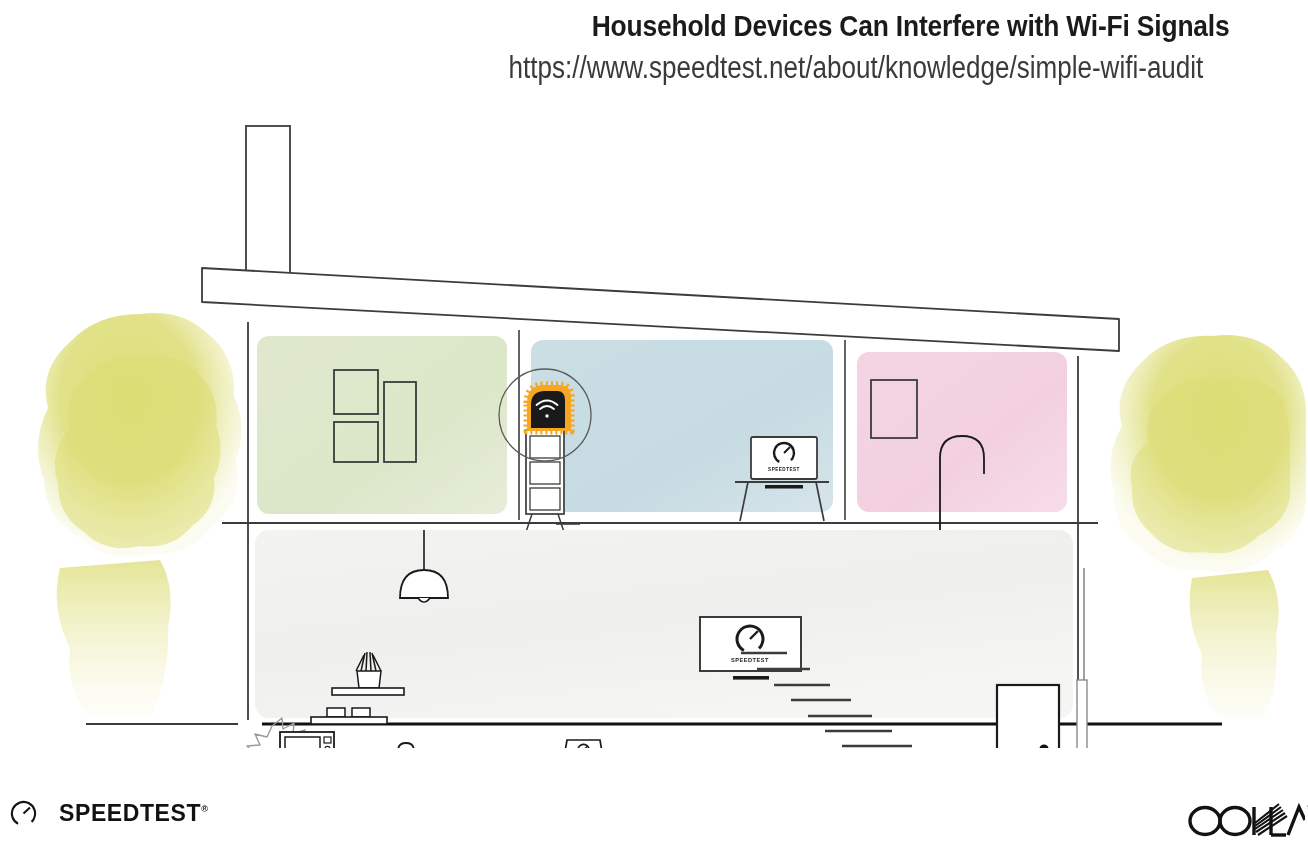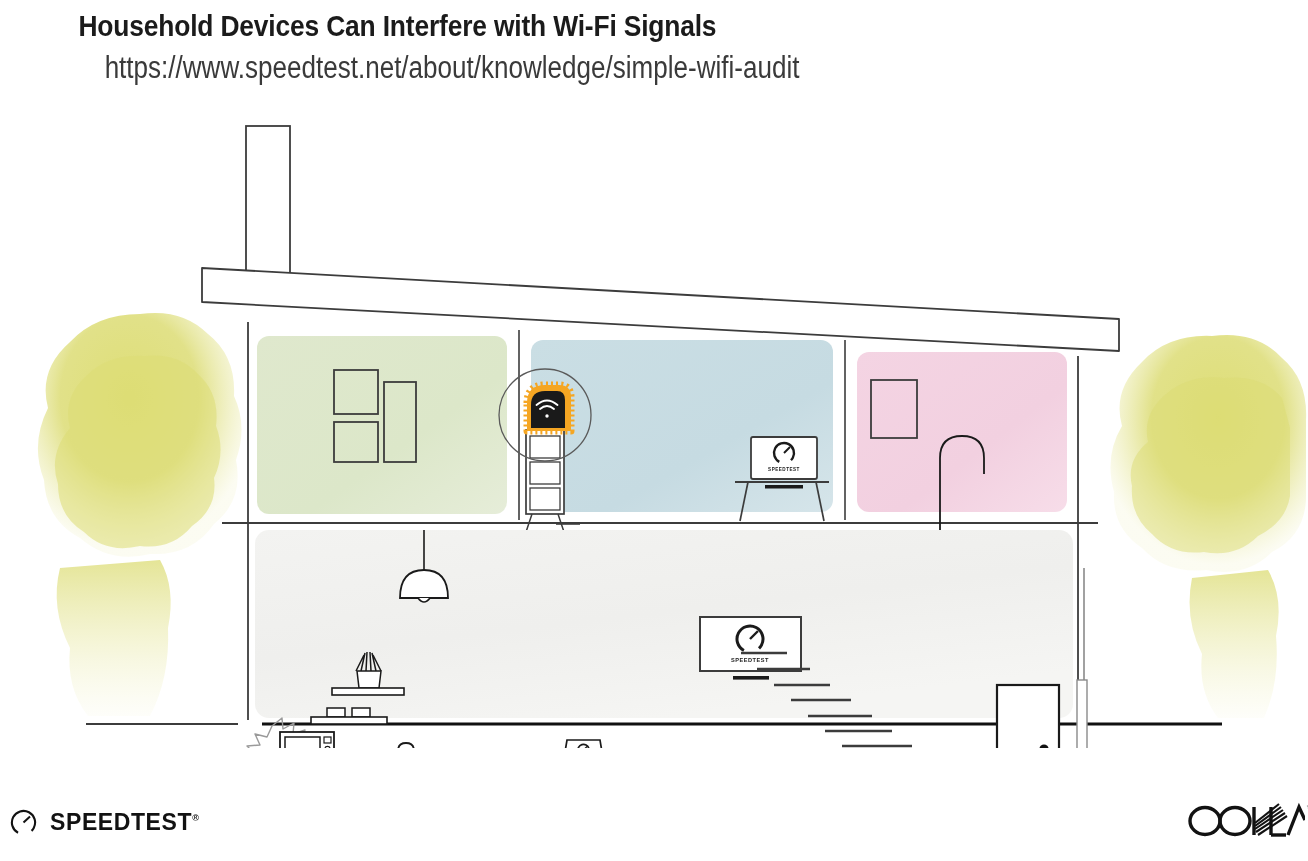--- a/index.html
+++ b/index.html
@@ -21,21 +21,21 @@
     height: 861px;
     background: #ffffff;
   }
 
   
   #header {
     position: absolute;
     top: 0;
     left: 0;
     width: 1308px;
-    text-align: left;
+    text-align: right;
   }
   #infographic-title {
     margin: 0;
     padding-top: 9px;
     font-family: "Liberation Sans Narrow", "Liberation Sans", sans-serif;
     font-size: 30px;
     font-weight: bold;
     letter-spacing: -0.2px;
     color: #1b1b1b;
     transform: scaleX(0.88);
@@ -68,24 +68,24 @@
   #footer {
     position: absolute;
     left: 0;
     top: 780px;
     width: 1308px;
     height: 81px;
   }
   #speedtest-logo {
     position: absolute;
     left: 10px;
-    top: 29px;
+    top: 20px;
     display: flex;
     align-items: center;
-    gap: 13px;
+    gap: 22px;
   }
   #speedtest-wordmark {
     font-family: "Liberation Sans", sans-serif;
     font-size: 23px;
     font-weight: bold;
     letter-spacing: 0.6px;
     color: #121212;
   }
   #speedtest-tm {
     font-size: 9px;

